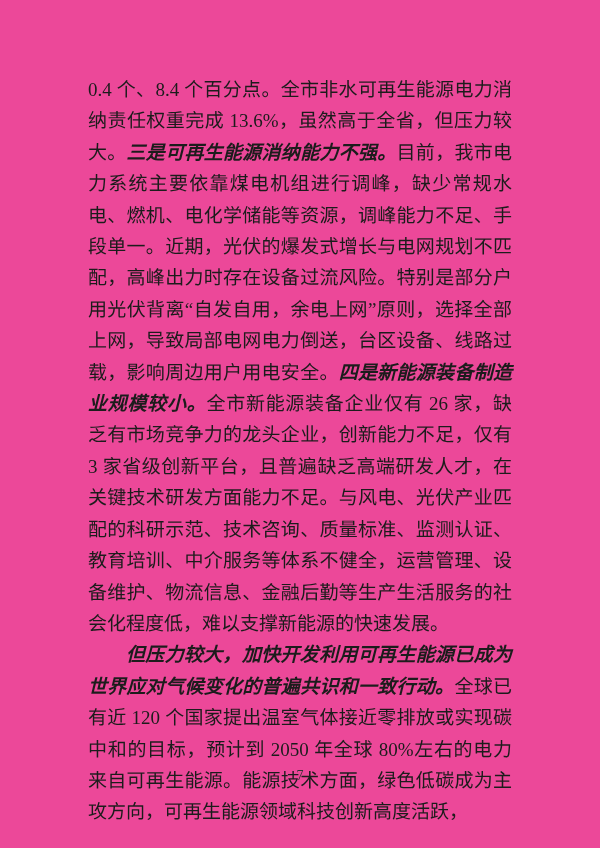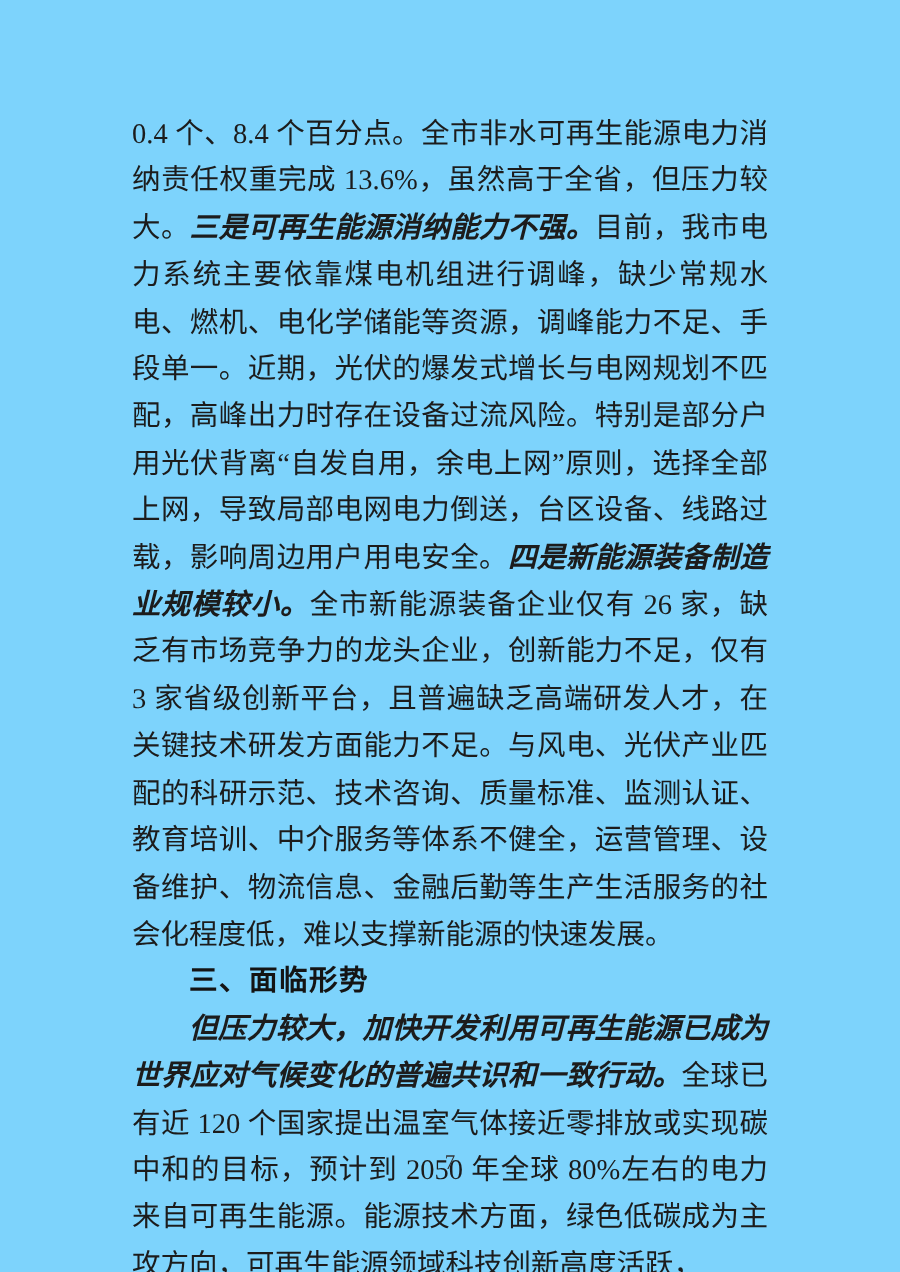--- a/index.html
+++ b/index.html
@@ -4,21 +4,21 @@
 <style>
   html, body {
     margin: 0;
     padding: 0;
     background: #ffffff;
   }
   .doc-page {
     position: relative;
     width: 600px;
     height: 848px;
-    background: #7dd3fc;
+    background: #ec4899;
     overflow: hidden;
     font-family: "Liberation Serif", "DejaVu Serif", serif;
   }
   .text-block {
     position: absolute;
     left: 88px;
     top: 74px;
     width: 424px;
     color: #1c1c1c;
     font-size: 19px;
@@ -61,17 +61,16 @@
     color: #333333;
     font-family: "Liberation Serif", "DejaVu Serif", serif;
   }
 </style>
 </head>
 <body>
 
 <div class="doc-page">
   <div class="text-block">
       <p class="para"><span class="run">0.4 个、8.4 个百分点。全市非水可再生能源电力消纳责任权重完成 13.6%，虽然高于全省，但压力较大。</span><span class="run em">三是可再生能源消纳能力不强。</span><span class="run">目前，我市电力系统主要依靠煤电机组进行调峰，缺少常规水电、燃机、电化学储能等资源，调峰能力不足、手段单一。近期，光伏的爆发式增长与电网规划不匹配，高峰出力时存在设备过流风险。特别是部分户用光伏背离“自发自用，余电上网”原则，选择全部上网，导致局部电网电力倒送，台区设备、线路过载，影响周边用户用电安全。</span><span class="run em">四是新能源装备制造业规模较小。</span><span class="run">全市新能源装备企业仅有 26 家，缺乏有市场竞争力的龙头企业，创新能力不足，仅有 3 家省级创新平台，且普遍缺乏高端研发人才，在关键技术研发方面能力不足。与风电、光伏产业匹配的科研示范、技术咨询、质量标准、监测认证、教育培训、中介服务等体系不健全，运营管理、设备维护、物流信息、金融后勤等生产生活服务的社会化程度低，难以支撑新能源的快速发展。</span></p>
-      <h3 class="heading">三、面临形势</h3>
       <p class="para indent"><span class="run em">但压力较大，加快开发利用可再生能源已成为世界应对气候变化的普遍共识和一致行动。</span><span class="run">全球已有近 120 个国家提出温室气体接近零排放或实现碳中和的目标，预计到 2050 年全球 80%左右的电力来自可再生能源。能源技术方面，绿色低碳成为主攻方向，可再生能源领域科技创新高度活跃，</span></p>
     </div>
   <div class="page-number">7</div>
 </div>
 
 </body></html>

